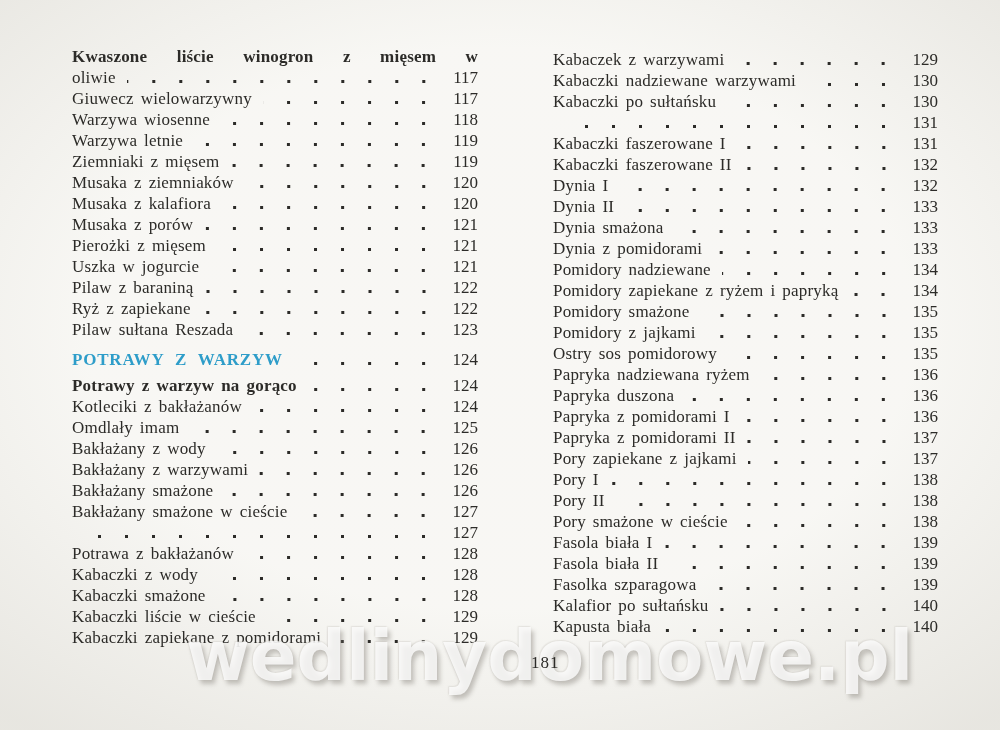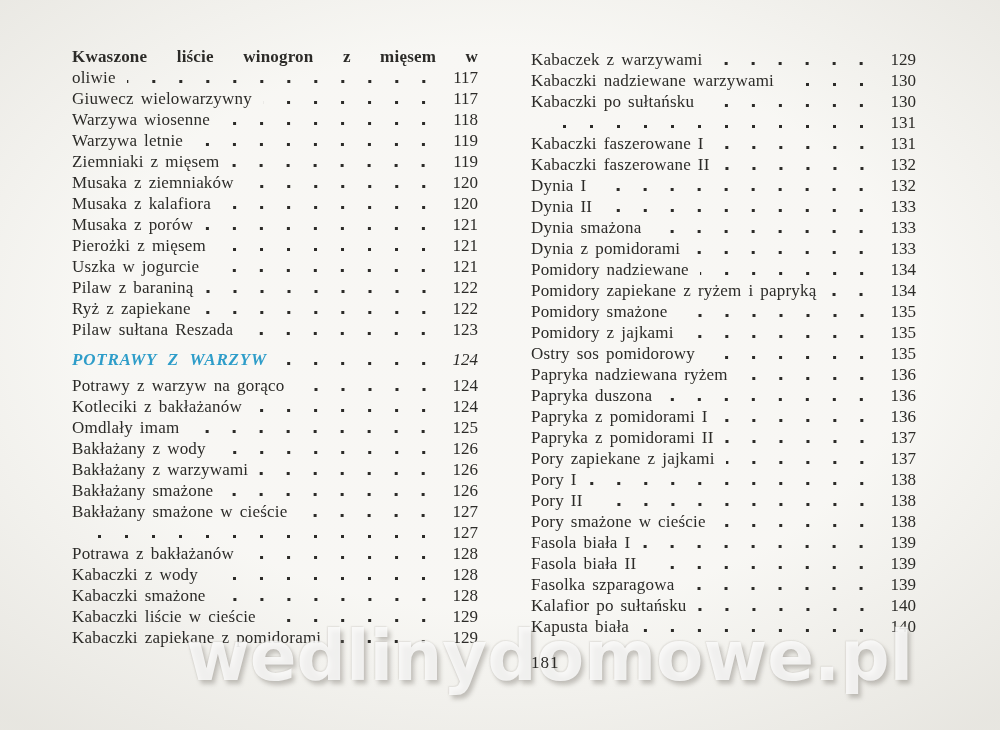--- a/index.html
+++ b/index.html
@@ -19,24 +19,24 @@
     font-family: "Liberation Serif", "DejaVu Serif", serif;
     font-size: 17px;
   }
   
   .vignette {
     position: absolute; inset: 0; pointer-events: none;
     background: radial-gradient(ellipse 75% 70% at 50% 45%, rgba(255,255,255,0.35) 55%, rgba(120,115,105,0.10) 100%);
   }
   .toc-col { position: absolute; }
   #left-col  { left: 72px;  top: 46px; width: 406px; }
-  #right-col { left: 531px; top: 49px; width: 385px; }
+  #right-col { left: 553px; top: 49px; width: 385px; }
 
   .toc-entry-wrap { }
-  .wrap-section { margin-top: 9px; margin-bottom: 5px; font-style: italic; }
+  .wrap-section { margin-top: 9px; margin-bottom: 5px; }
 
   .toc-row { display: flex; align-items: baseline; line-height: 21px; }
   .toc-title {
     flex: 0 0 auto;
     white-space: nowrap;
     word-spacing: 2.5px;
     letter-spacing: 0.2px;
   }
   .toc-dots {
     flex: 1 1 0;
@@ -58,21 +58,21 @@
     word-spacing: 2px;
     letter-spacing: 0.2px;
     font-weight: bold;
   }
   .style-section .toc-title {
     color: var(--accent);
     font-weight: bold;
     letter-spacing: 0.8px;
     word-spacing: 6px;
   }
-  .style-bold .toc-title { font-weight: normal; text-align: right; }
+  .style-bold .toc-title { font-weight: bold; text-align: right; }
 
   .folio {
     position: absolute;
     left: 531px; top: 653px; width: 378px;
     text-align: left;
     letter-spacing: 1px;
   }
   .watermark {
     position: absolute;
     left: 186px; top: 616px;

